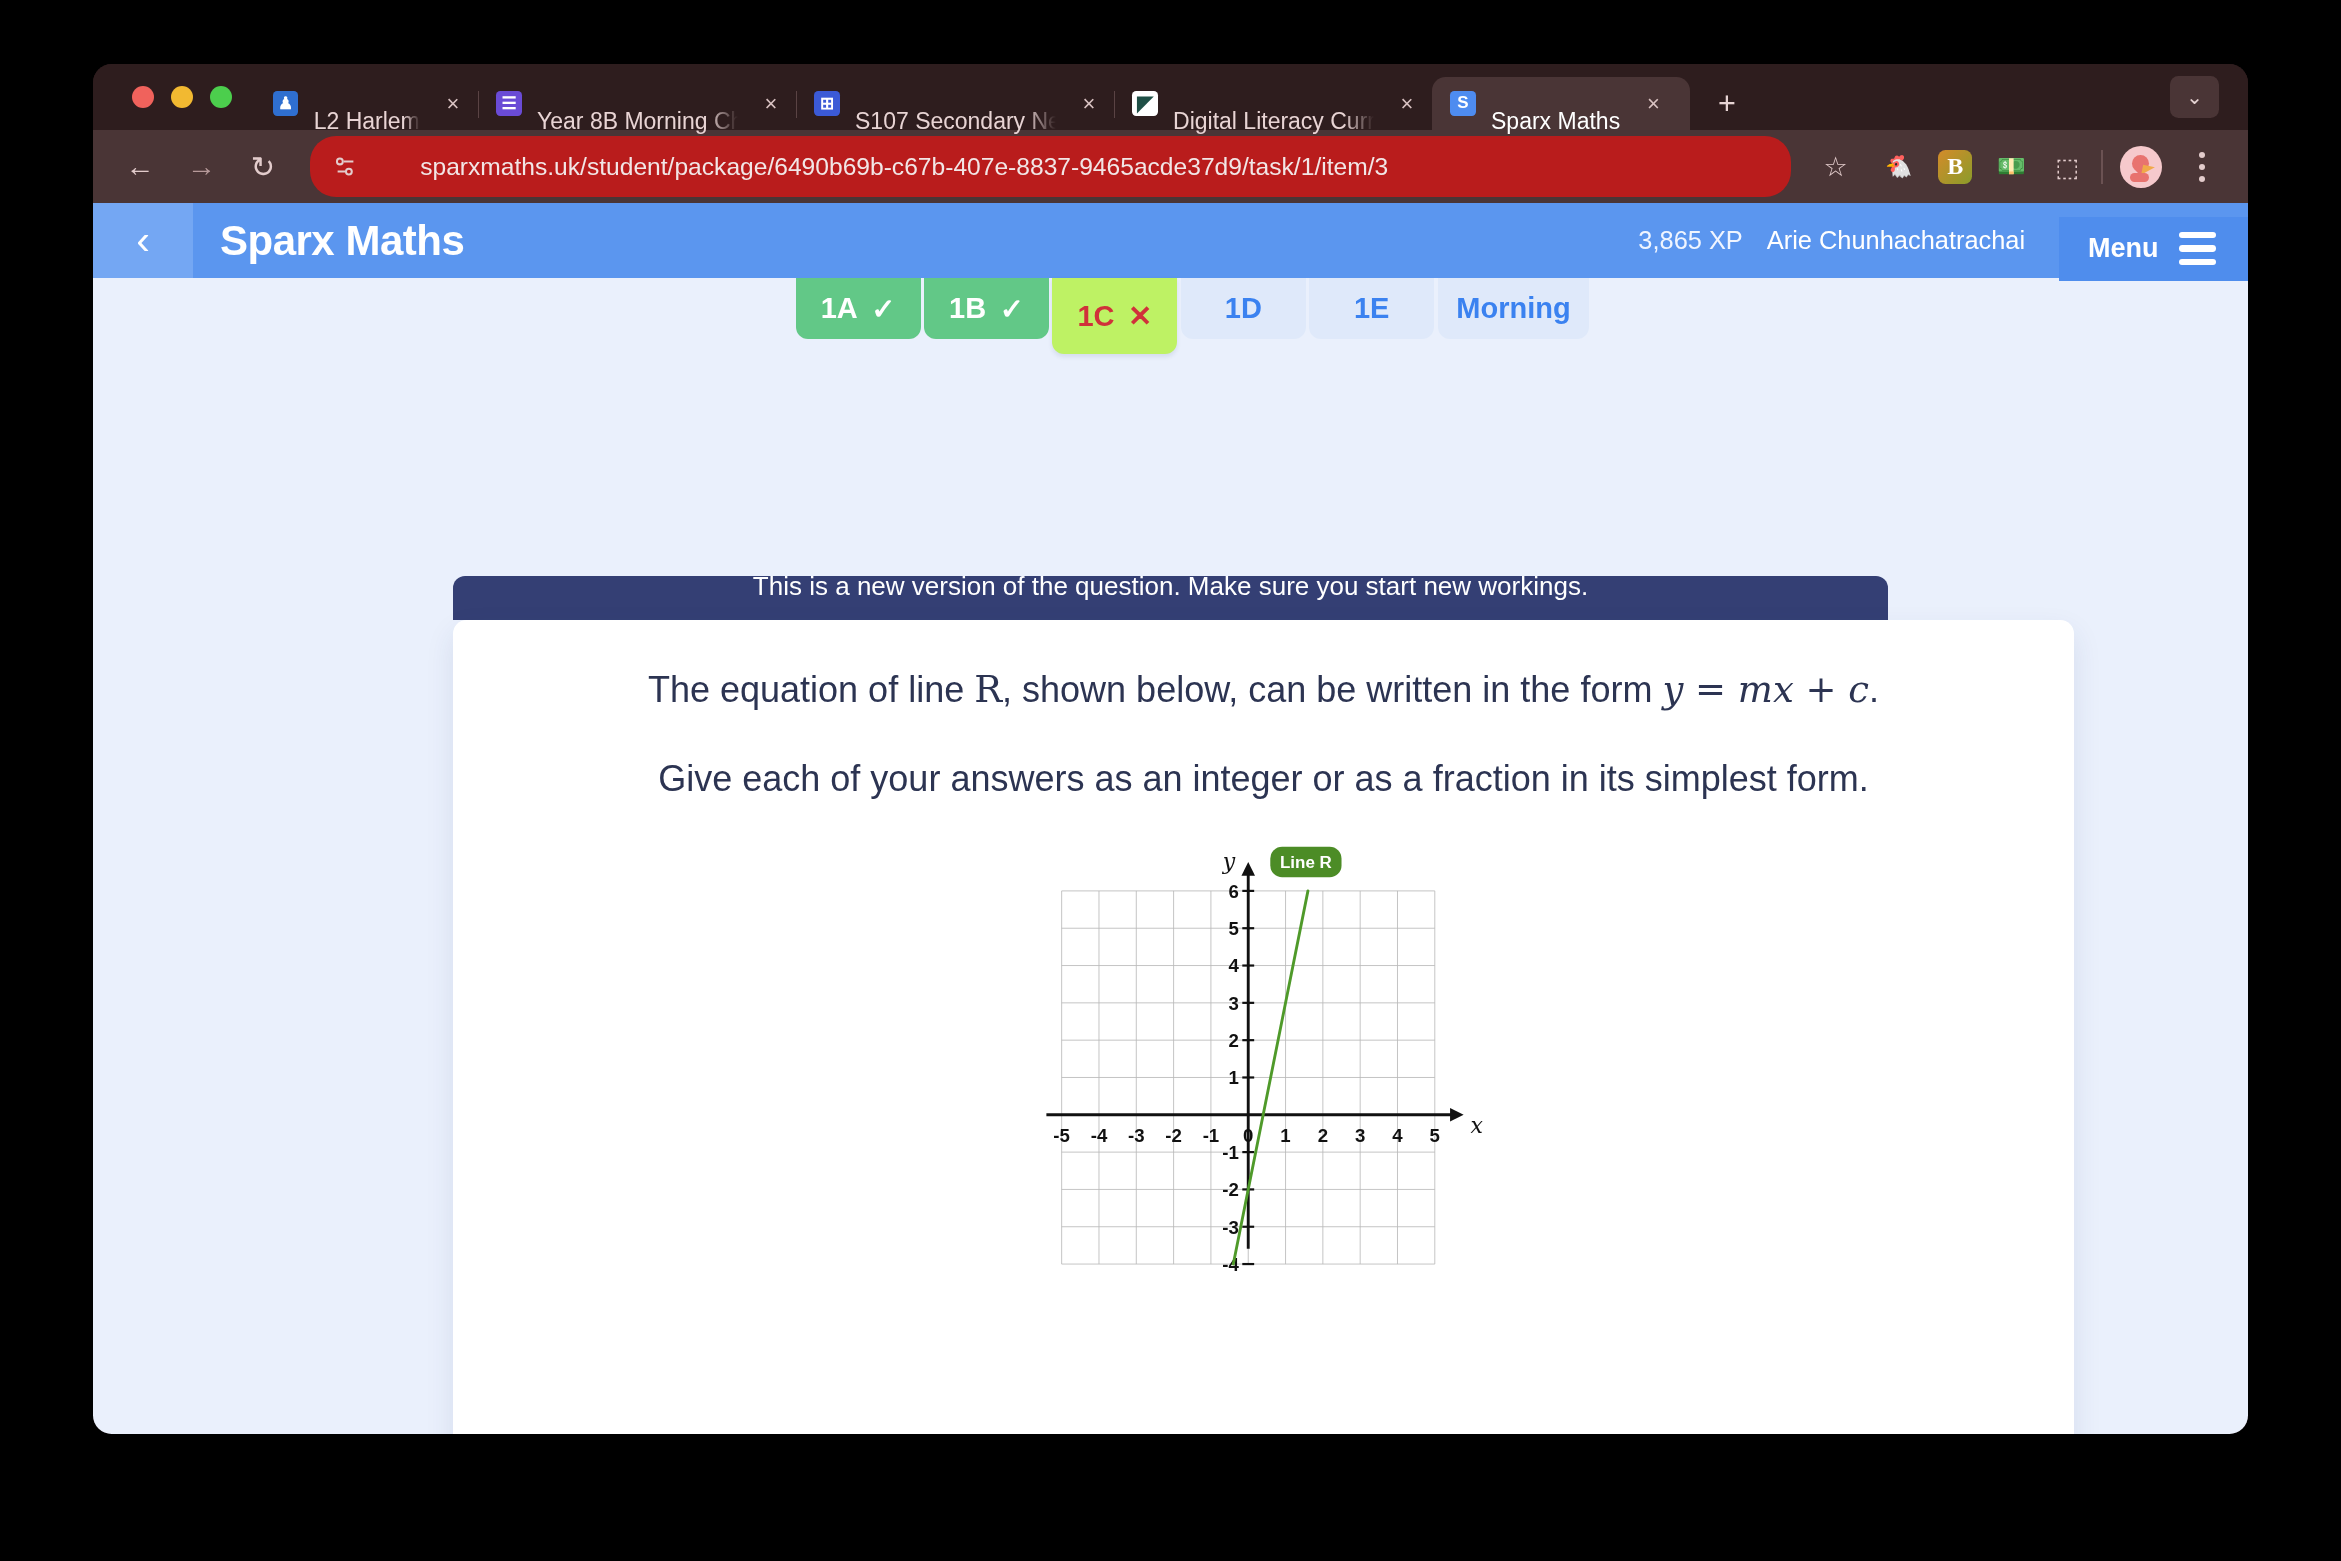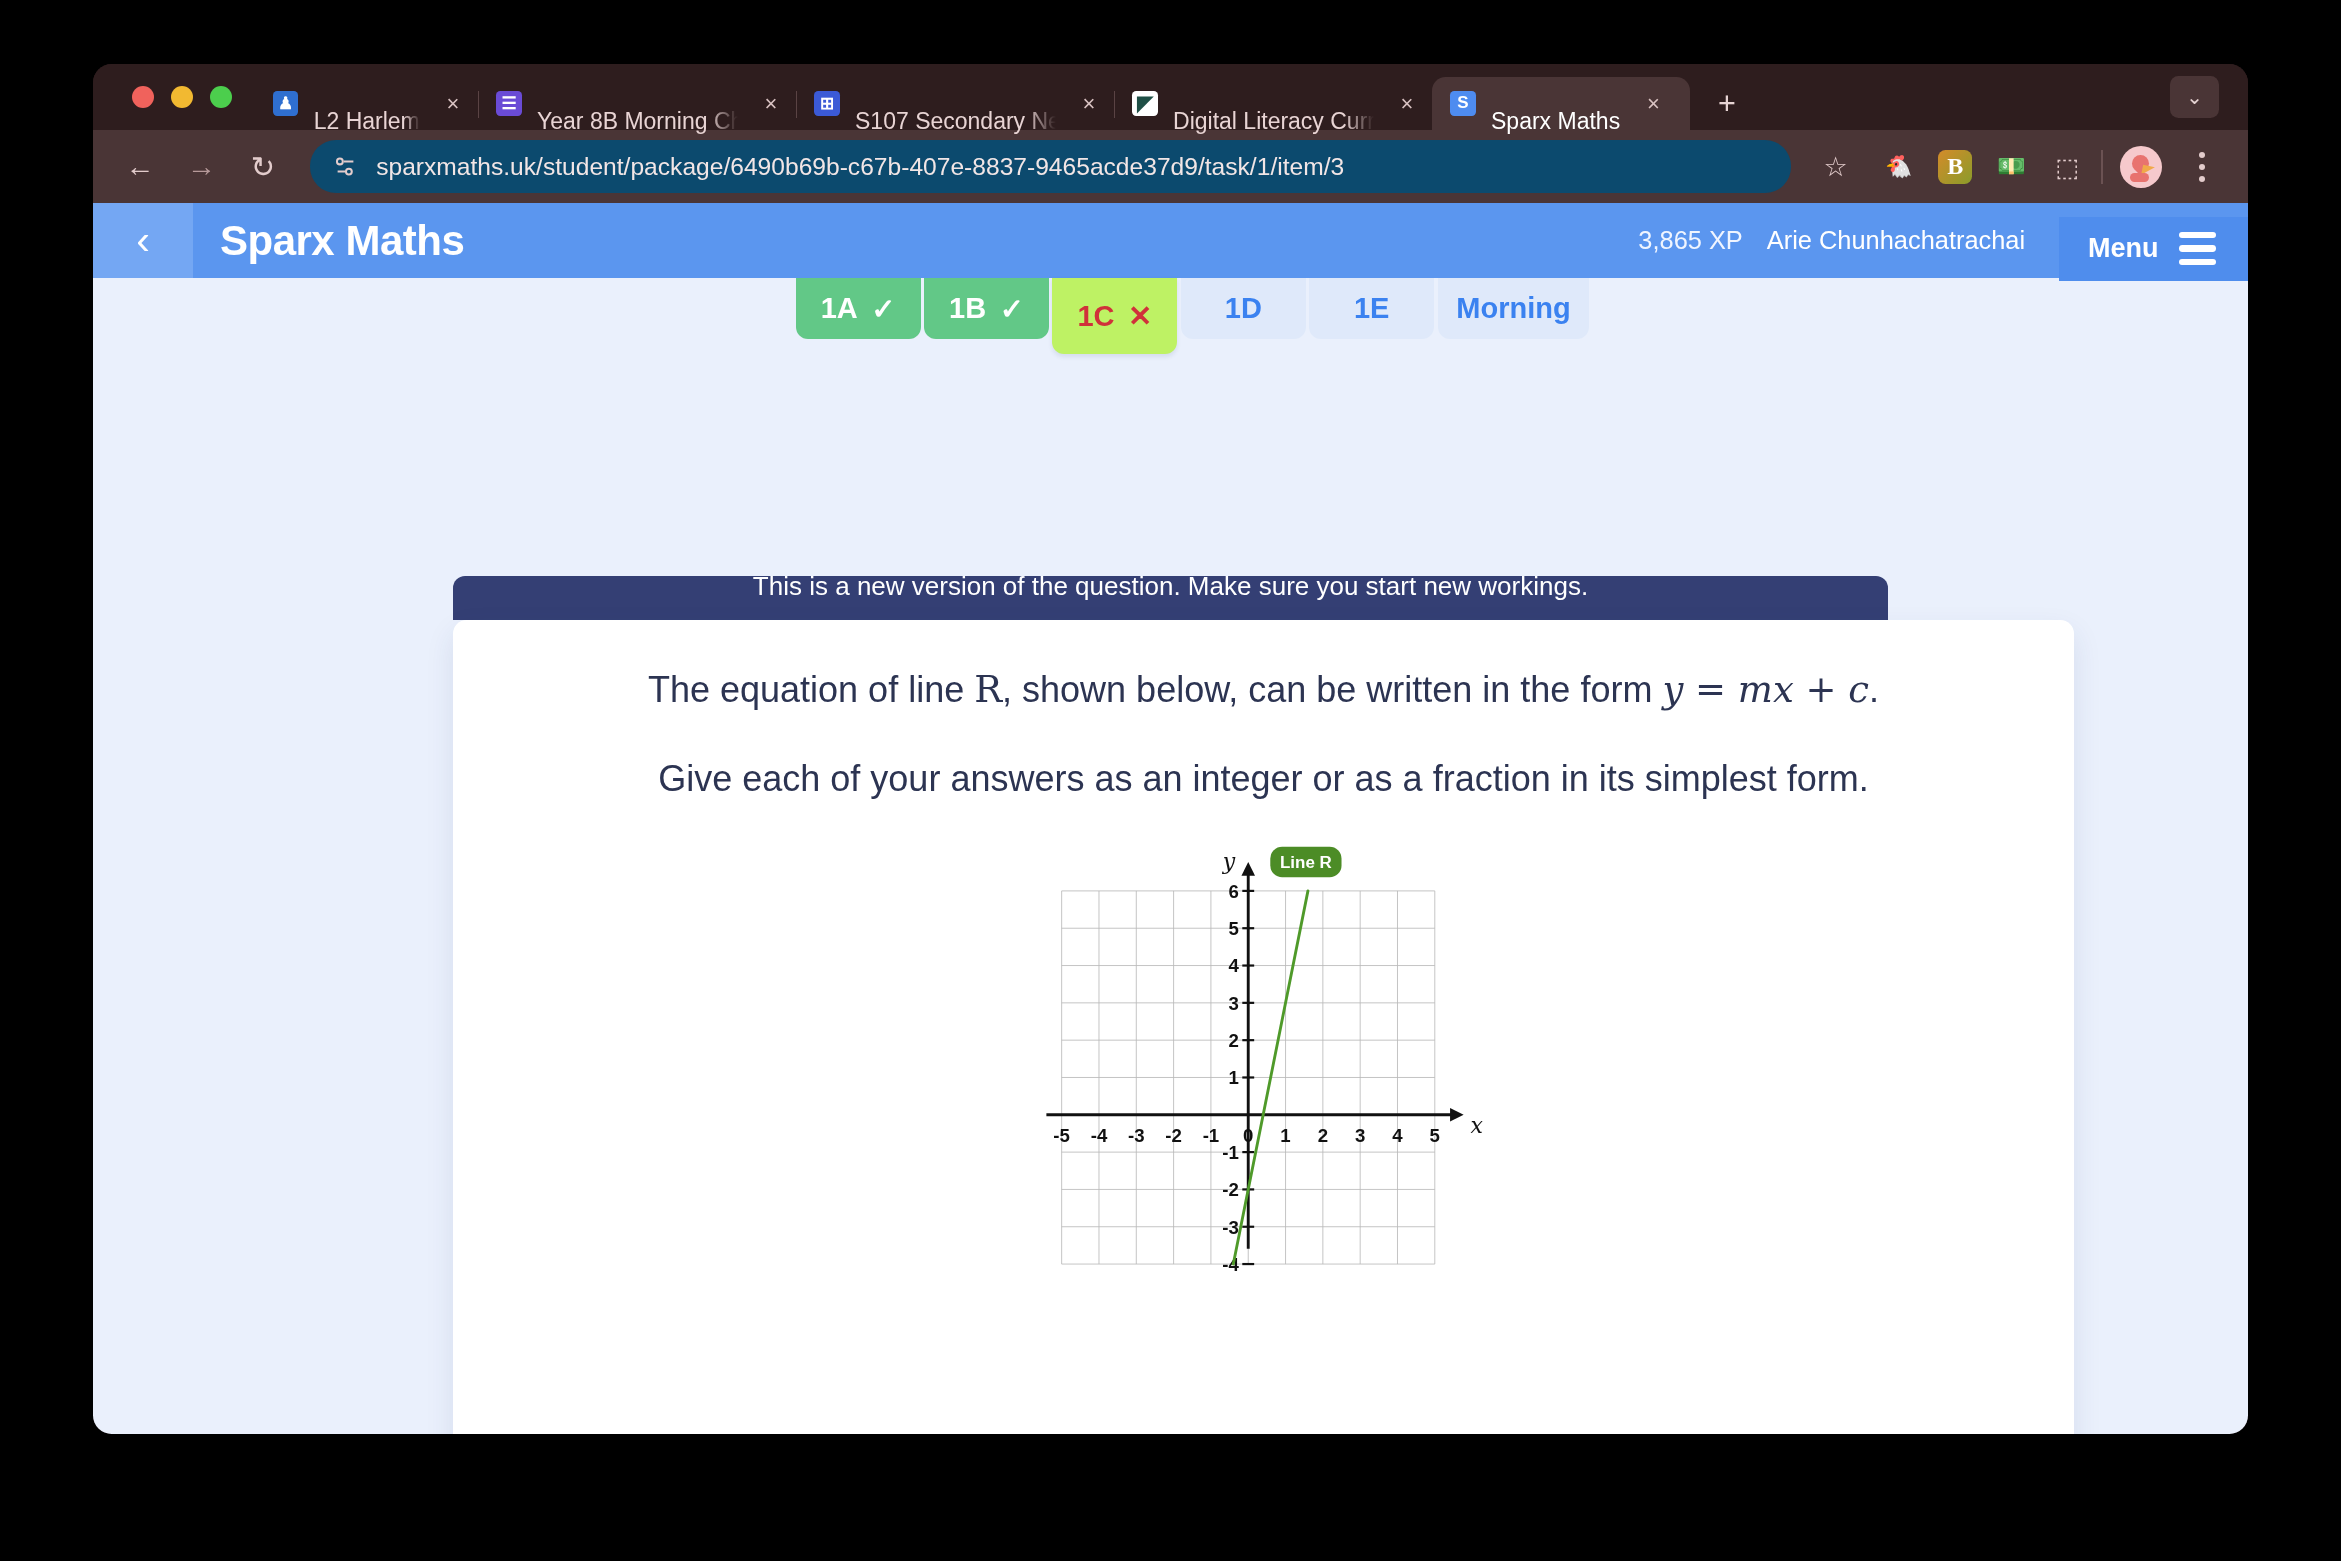--- a/index.html
+++ b/index.html
@@ -106,27 +106,28 @@
     gap: 8.5px;
   }
   .nav-btn {
     width: 53px; height: 53px; border-radius: 50%;
     display: flex; align-items: center; justify-content: center;
     color: #e3cccc; font-size: 29px;
     flex: 0 0 53px;
   }
   .nav-btn.dim { color: #b79a9a; }
   .omnibox {
-    flex: 1 1 auto; height: 53px;
-    background: #0c4a6e;
+    flex: 1 1 auto; height: 61px;
+    background: #b91c1c;
     border-radius: 26px;
     display: flex; align-items: center;
     padding: 0 18.7px;
     margin: 0 12px;
     min-width: 0;
+    gap: 44px;
   }
   .omnibox .site-icon {
     width: 34px; height: 34px; flex: 0 0 34px;
     display: flex; align-items: center; justify-content: center;
     color: #e3cccc;
   }
   .omnibox .url {
     margin-left: 13.6px;
     color: #f2e6e6; font-size: 24.6px;
     white-space: nowrap; overflow: hidden;

